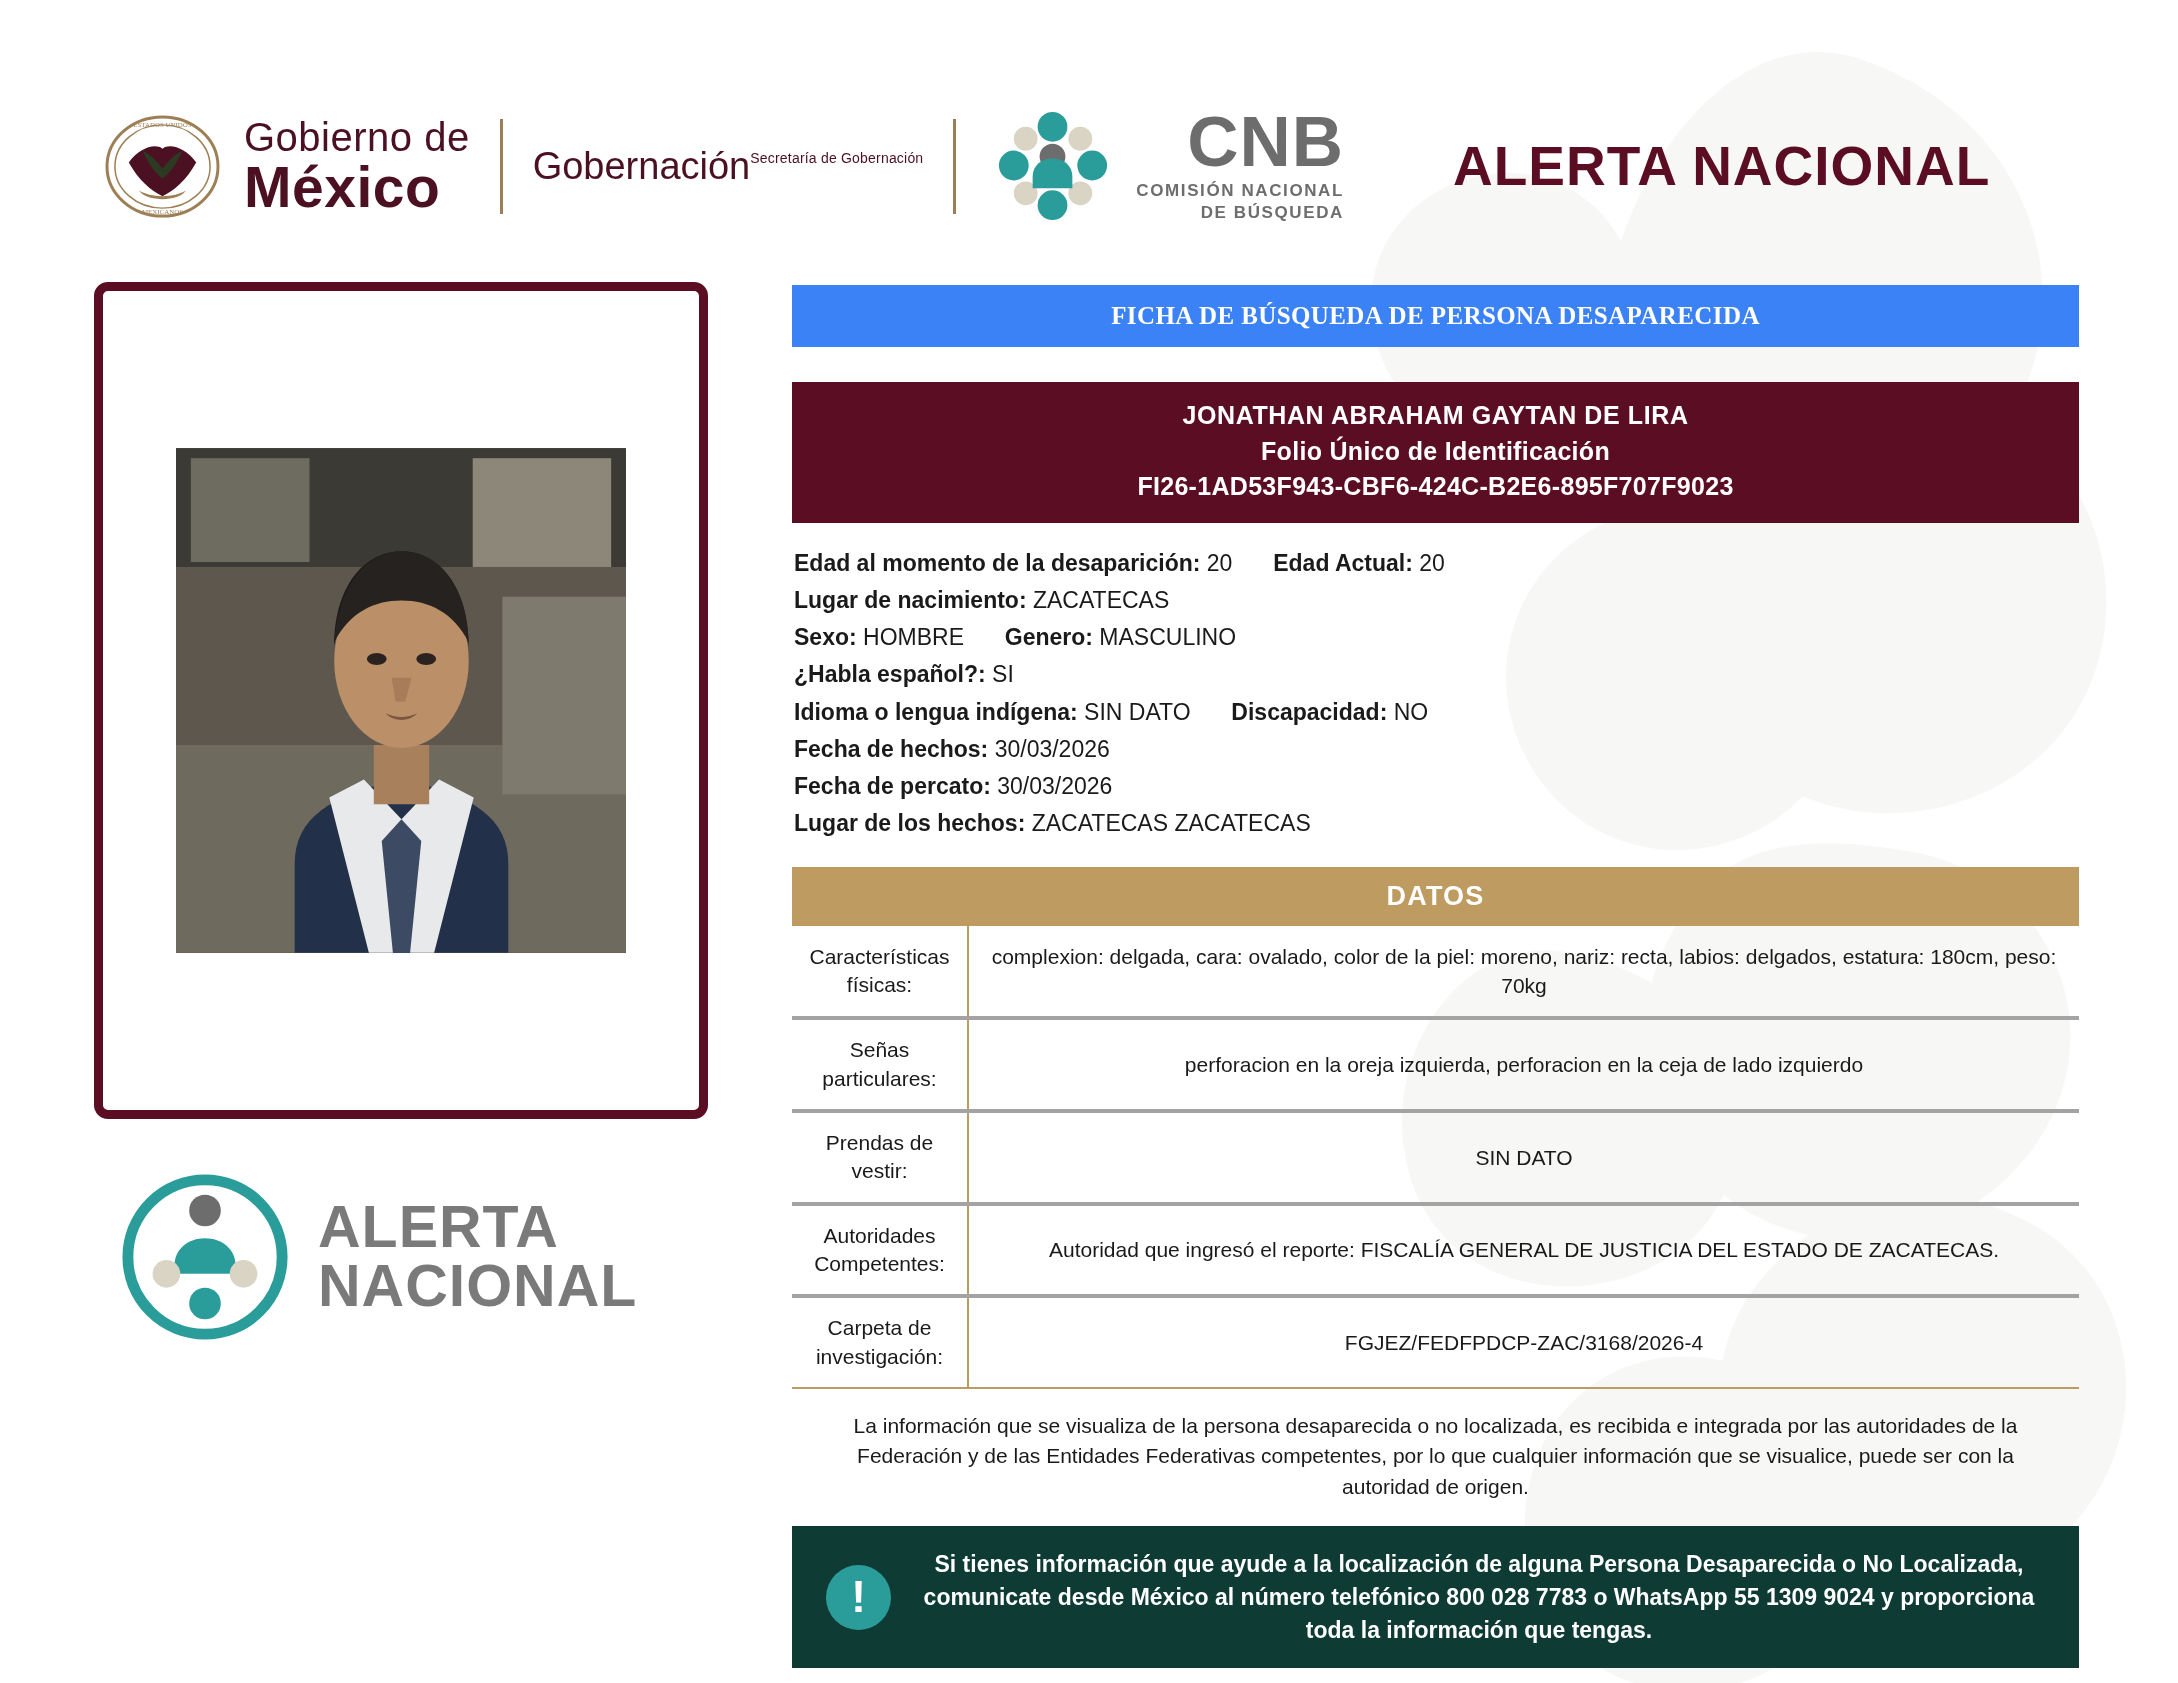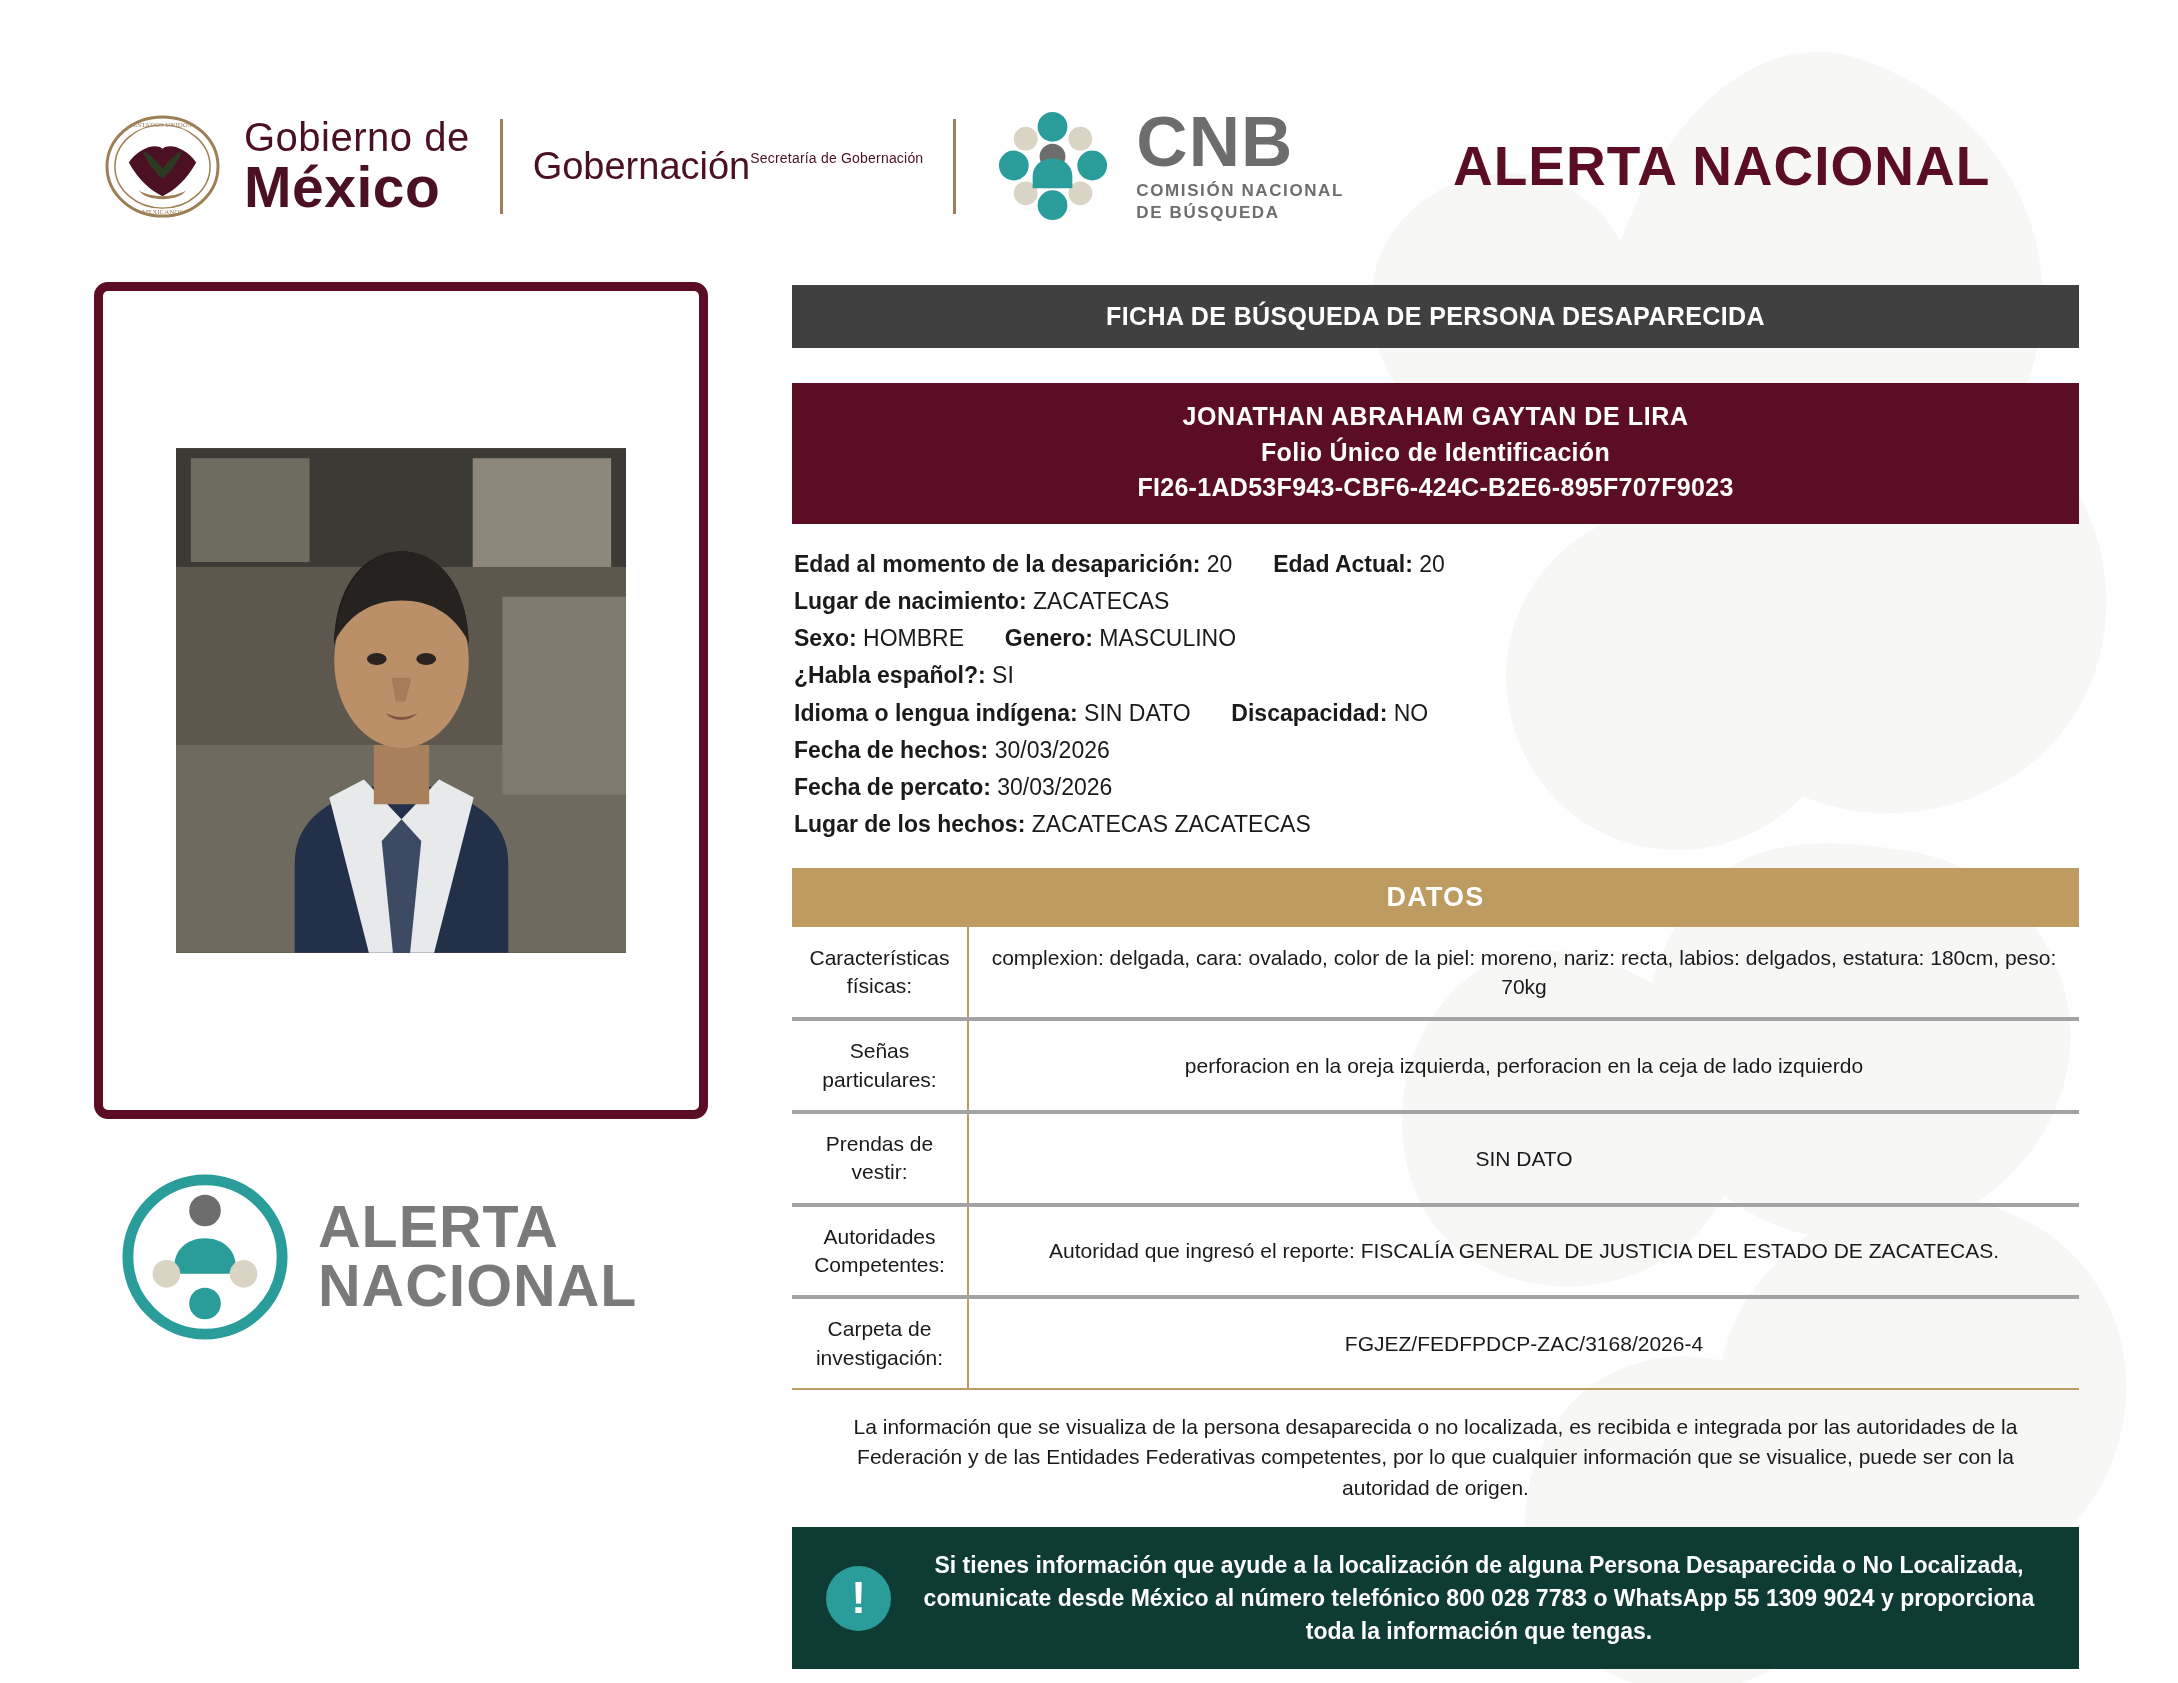--- a/index.html
+++ b/index.html
@@ -58,21 +58,21 @@
   }
   .hdr-divider {
     width: 3px; height: 95px; background: #9d7f55; margin: 0 30px;
   }
   .gobernacion { display: flex; flex-direction: row; justify-content: center; }
   .gobernacion .g1 { font-size: 38px; color: #4b1022; }
   .gobernacion .g2 { font-size: 14px; color: #4b1022; margin-top: 5px; letter-spacing: 0.2px;}
   .hdr-divider2 {
     width: 3px; height: 95px; background: #9d7f55; margin: 0 30px;
   }
-  .cnb-block { display: flex; align-items: center; gap: 16px; }
+  .cnb-block { display: flex; align-items: center; gap: 16px; text-align: right; }
   .cnb-mark { width: 134px; height: 134px; }
   .cnb-text { display: flex; flex-direction: column; }
   .cnb-text .c1 {
     font-size: 71px; font-weight: bold; color: #6d6d6d; line-height: .95;
     letter-spacing: 1px;
   }
   .cnb-text .c2 {
     font-size: 17px; color: #6d6d6d; font-weight: bold; letter-spacing: 1.6px;
     margin-top: 4px; line-height: 1.3;
   }
@@ -113,27 +113,28 @@
     line-height: 1.0; letter-spacing: 1px;
   }
 
   
   .right {
     position: absolute;
     left: 792px; top: 285px;
     width: 1287px;
   }
   .bar-dark {
-    background: #404040;
+    background: #3b82f6;
     color: #ffffff;
     text-align: center;
     font-weight: bold;
     font-size: 25px;
     padding: 17px 10px;
     letter-spacing: 0.4px;
+    font-family: Liberation Serif, serif;
   }
   .bar-maroon {
     background: #5b0e23;
     color: #ffffff;
     text-align: center;
     font-weight: bold;
     font-size: 25px;
     line-height: 1.42;
     padding: 16px 10px 18px;
     margin-top: 35px;

